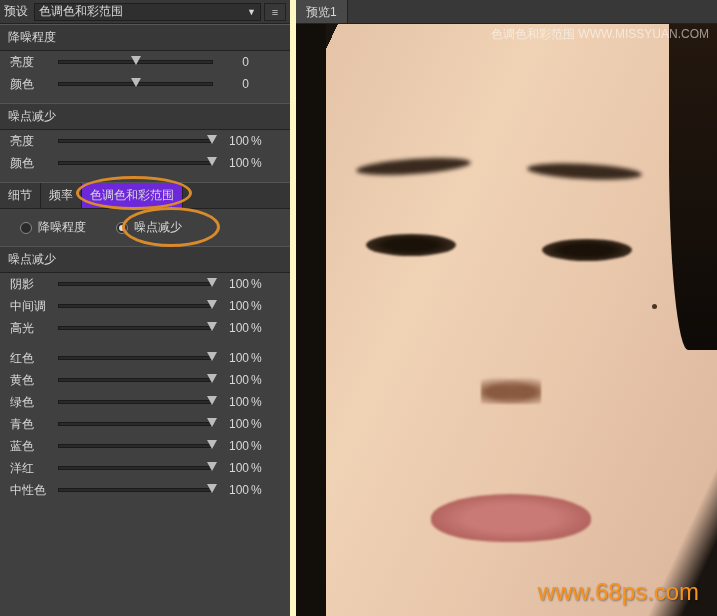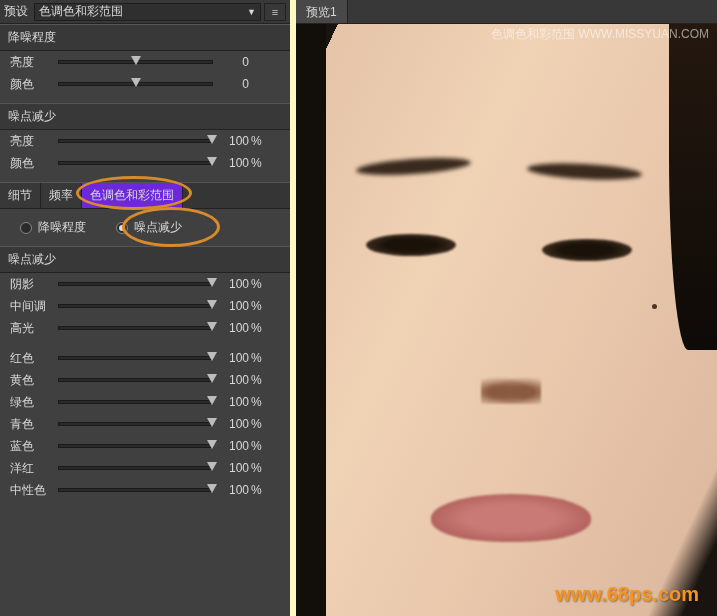--- a/index.html
+++ b/index.html
@@ -174,22 +174,22 @@
   .watermark-top {
     position: absolute;
     top: 2px; right: 8px;
     color: rgba(255,255,255,0.55);
     font-size: 12px;
   }
   .watermark-bottom {
     position: absolute;
     bottom: 10px; right: 18px;
     color: #f7931e;
-    font-size: 20px;
-    font-weight: bold;
+    font-size: 24px;
+    font-weight: normal;
     text-shadow: 1px 1px 2px rgba(0,0,0,0.4);
     font-family: Arial, sans-serif;
   }
   .hair-left {
     position: absolute;
     top:0; left:0; width:30px; height:100%;
     background: #120e0a;
   }
   .hair-right {
     position: absolute;

